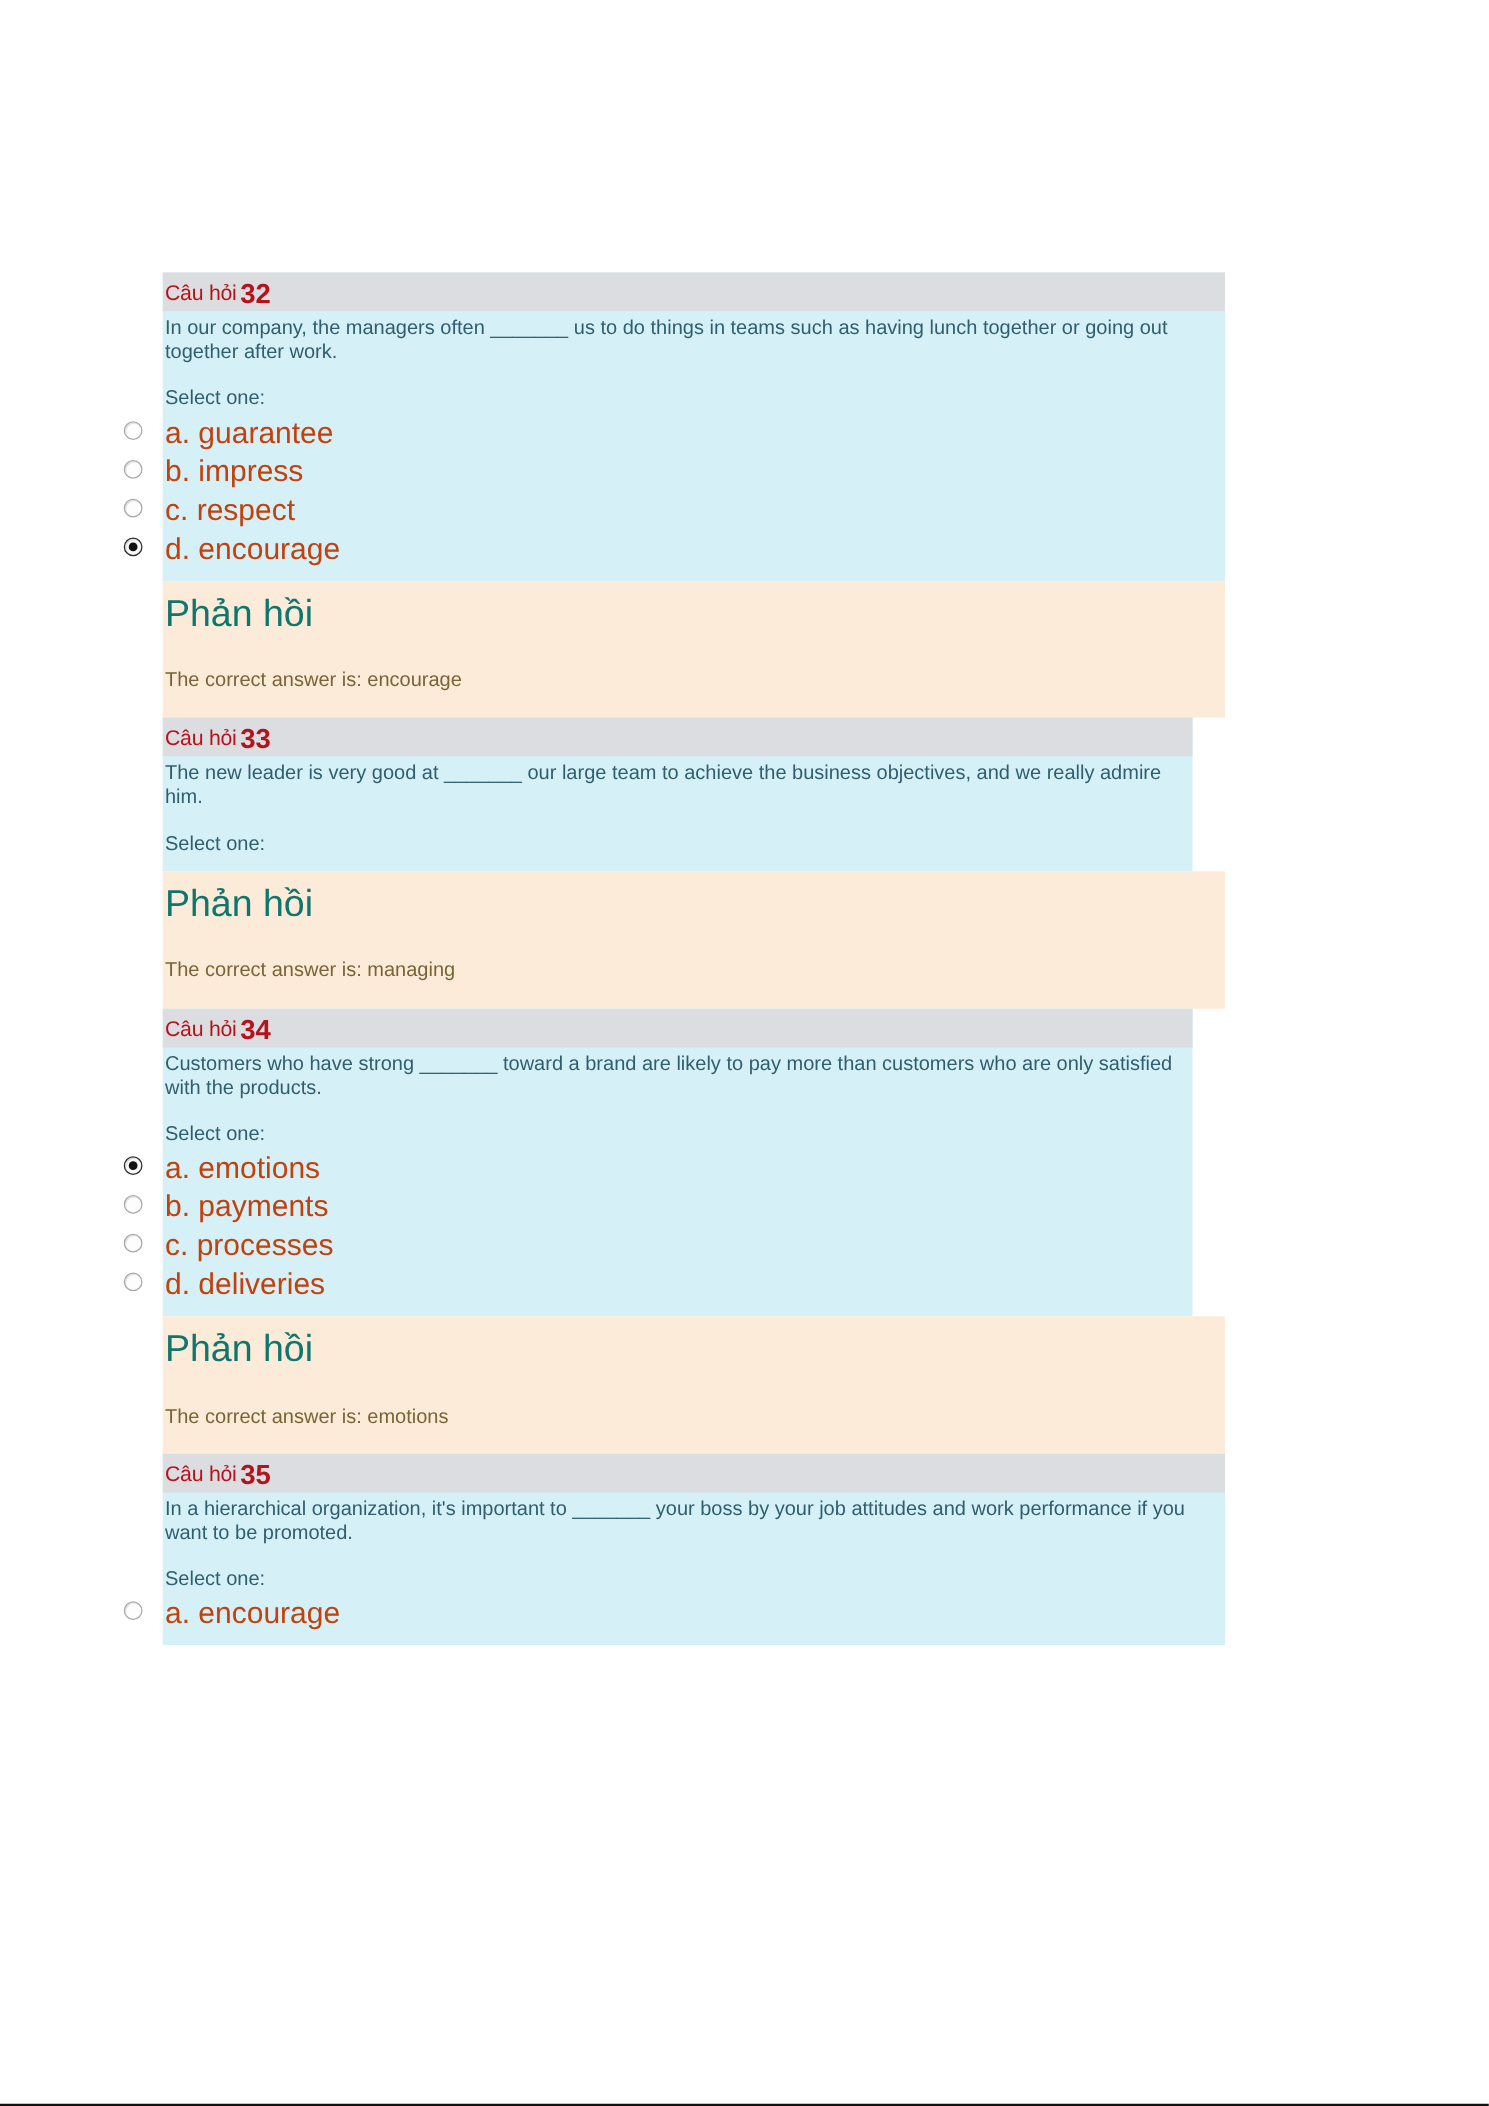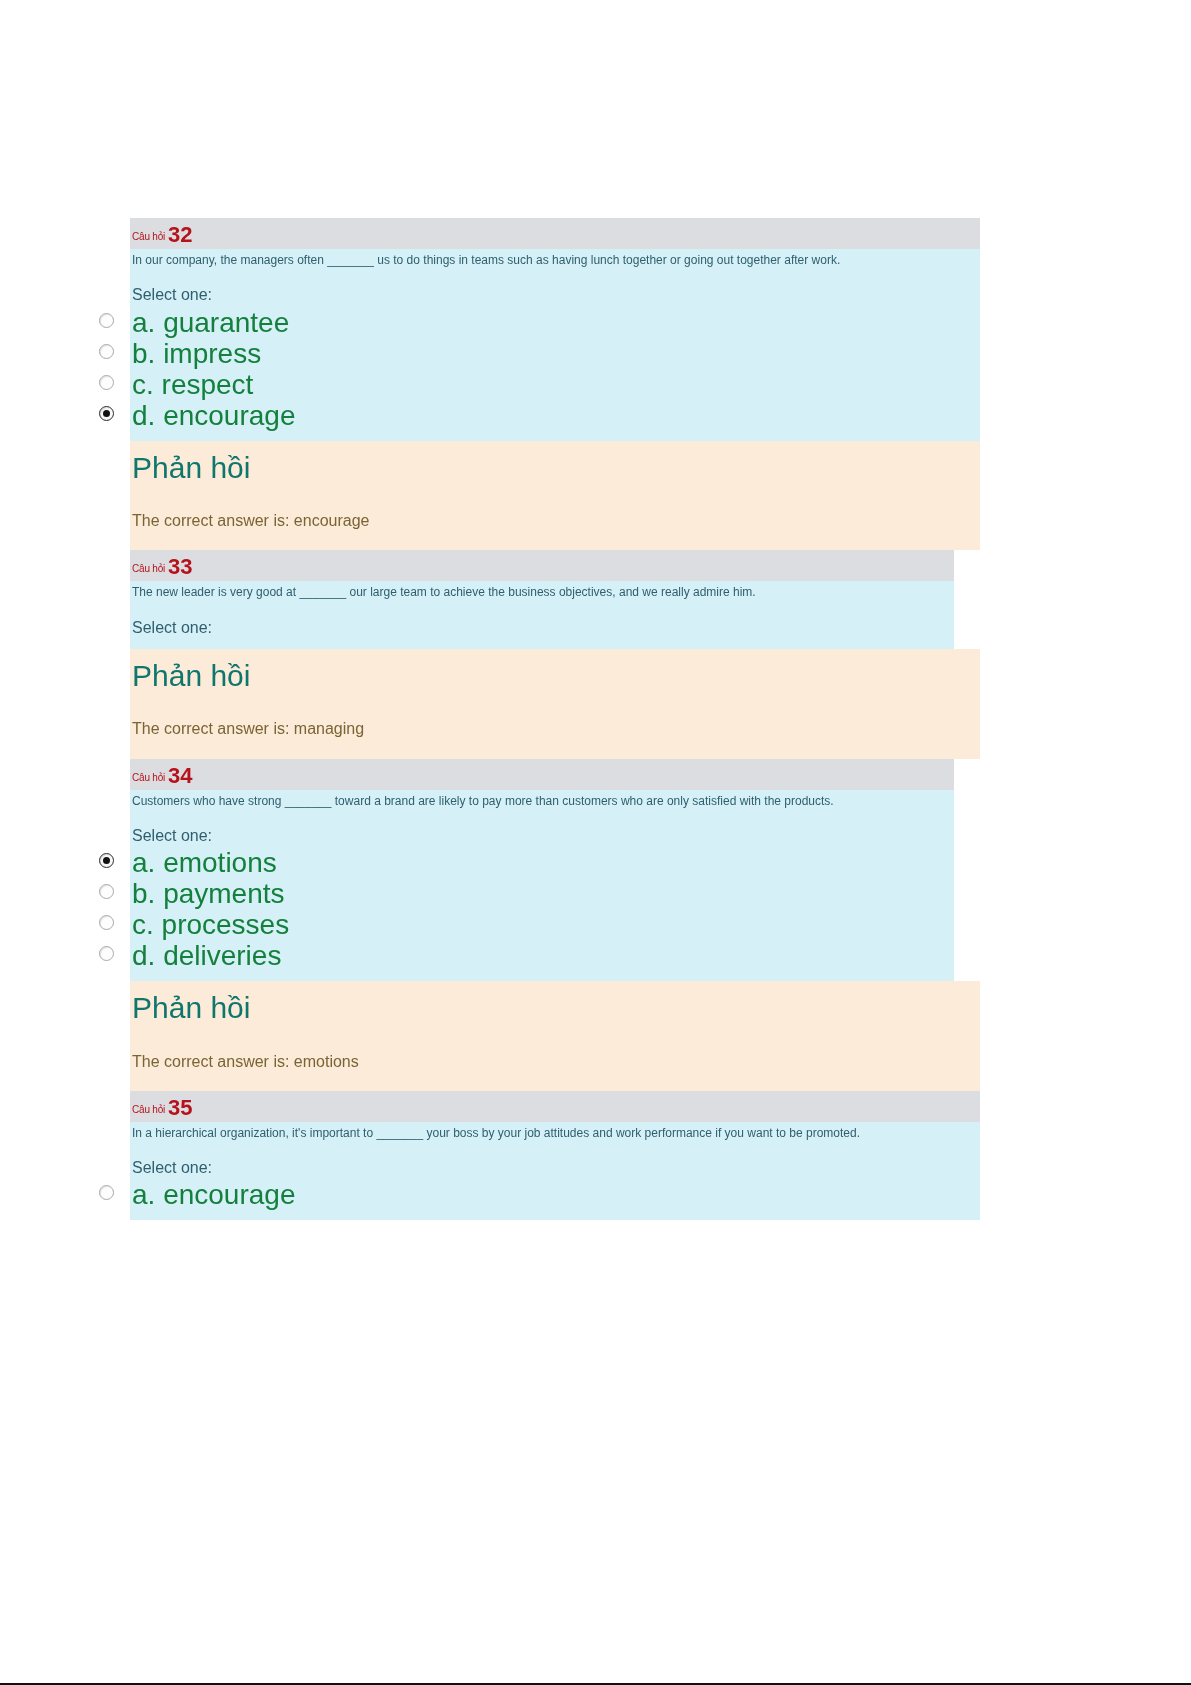--- a/index.html
+++ b/index.html
@@ -59,37 +59,37 @@
     background: #dcdde0;
     padding: 6px 0 3px 0;
     line-height: 1.0;
   }
   .qheader-inner {
     padding-left: 2px;
     white-space: nowrap;
   }
   .qlabel {
     color: #b5121b;
-    font-size: 10px;
+    font-size: 17px;
     font-family: "Liberation Sans", sans-serif;
     letter-spacing: -0.2px;
     text-align: center;
   }
   .qnum {
     color: #b5121b;
     font-size: 22px;
     font-weight: bold;
     font-family: "Liberation Sans", sans-serif;
     vertical-align: -2px;
     margin-left: 3px;
   }
 
   .qtext {
     color: #2f5f6e;
-    font-size: 12px;
+    font-size: 16px;
     line-height: 1.2;
     padding: 4px 14px 0 2px;
     font-family: "Liberation Sans", sans-serif;
   }
 
   .select-one {
     color: #2f5f6e;
     font-size: 16px;
     padding: 18px 0 2px 2px;
     line-height: 1.2;
@@ -99,22 +99,22 @@
     margin: 0;
     padding: 0;
     list-style: none;
   }
   .answer-row {
     position: relative;
     height: 31px;
     line-height: 31px;
   }
   .answer-label {
-    color: #15803d;
-    font-size: 28px;
+    color: #c2410c;
+    font-size: 24px;
     padding-left: 2px;
     line-height: 31px;
     display: block;
   }
 
   
   .radio {
     position: absolute;
     left: -31px;
     top: 6px;

